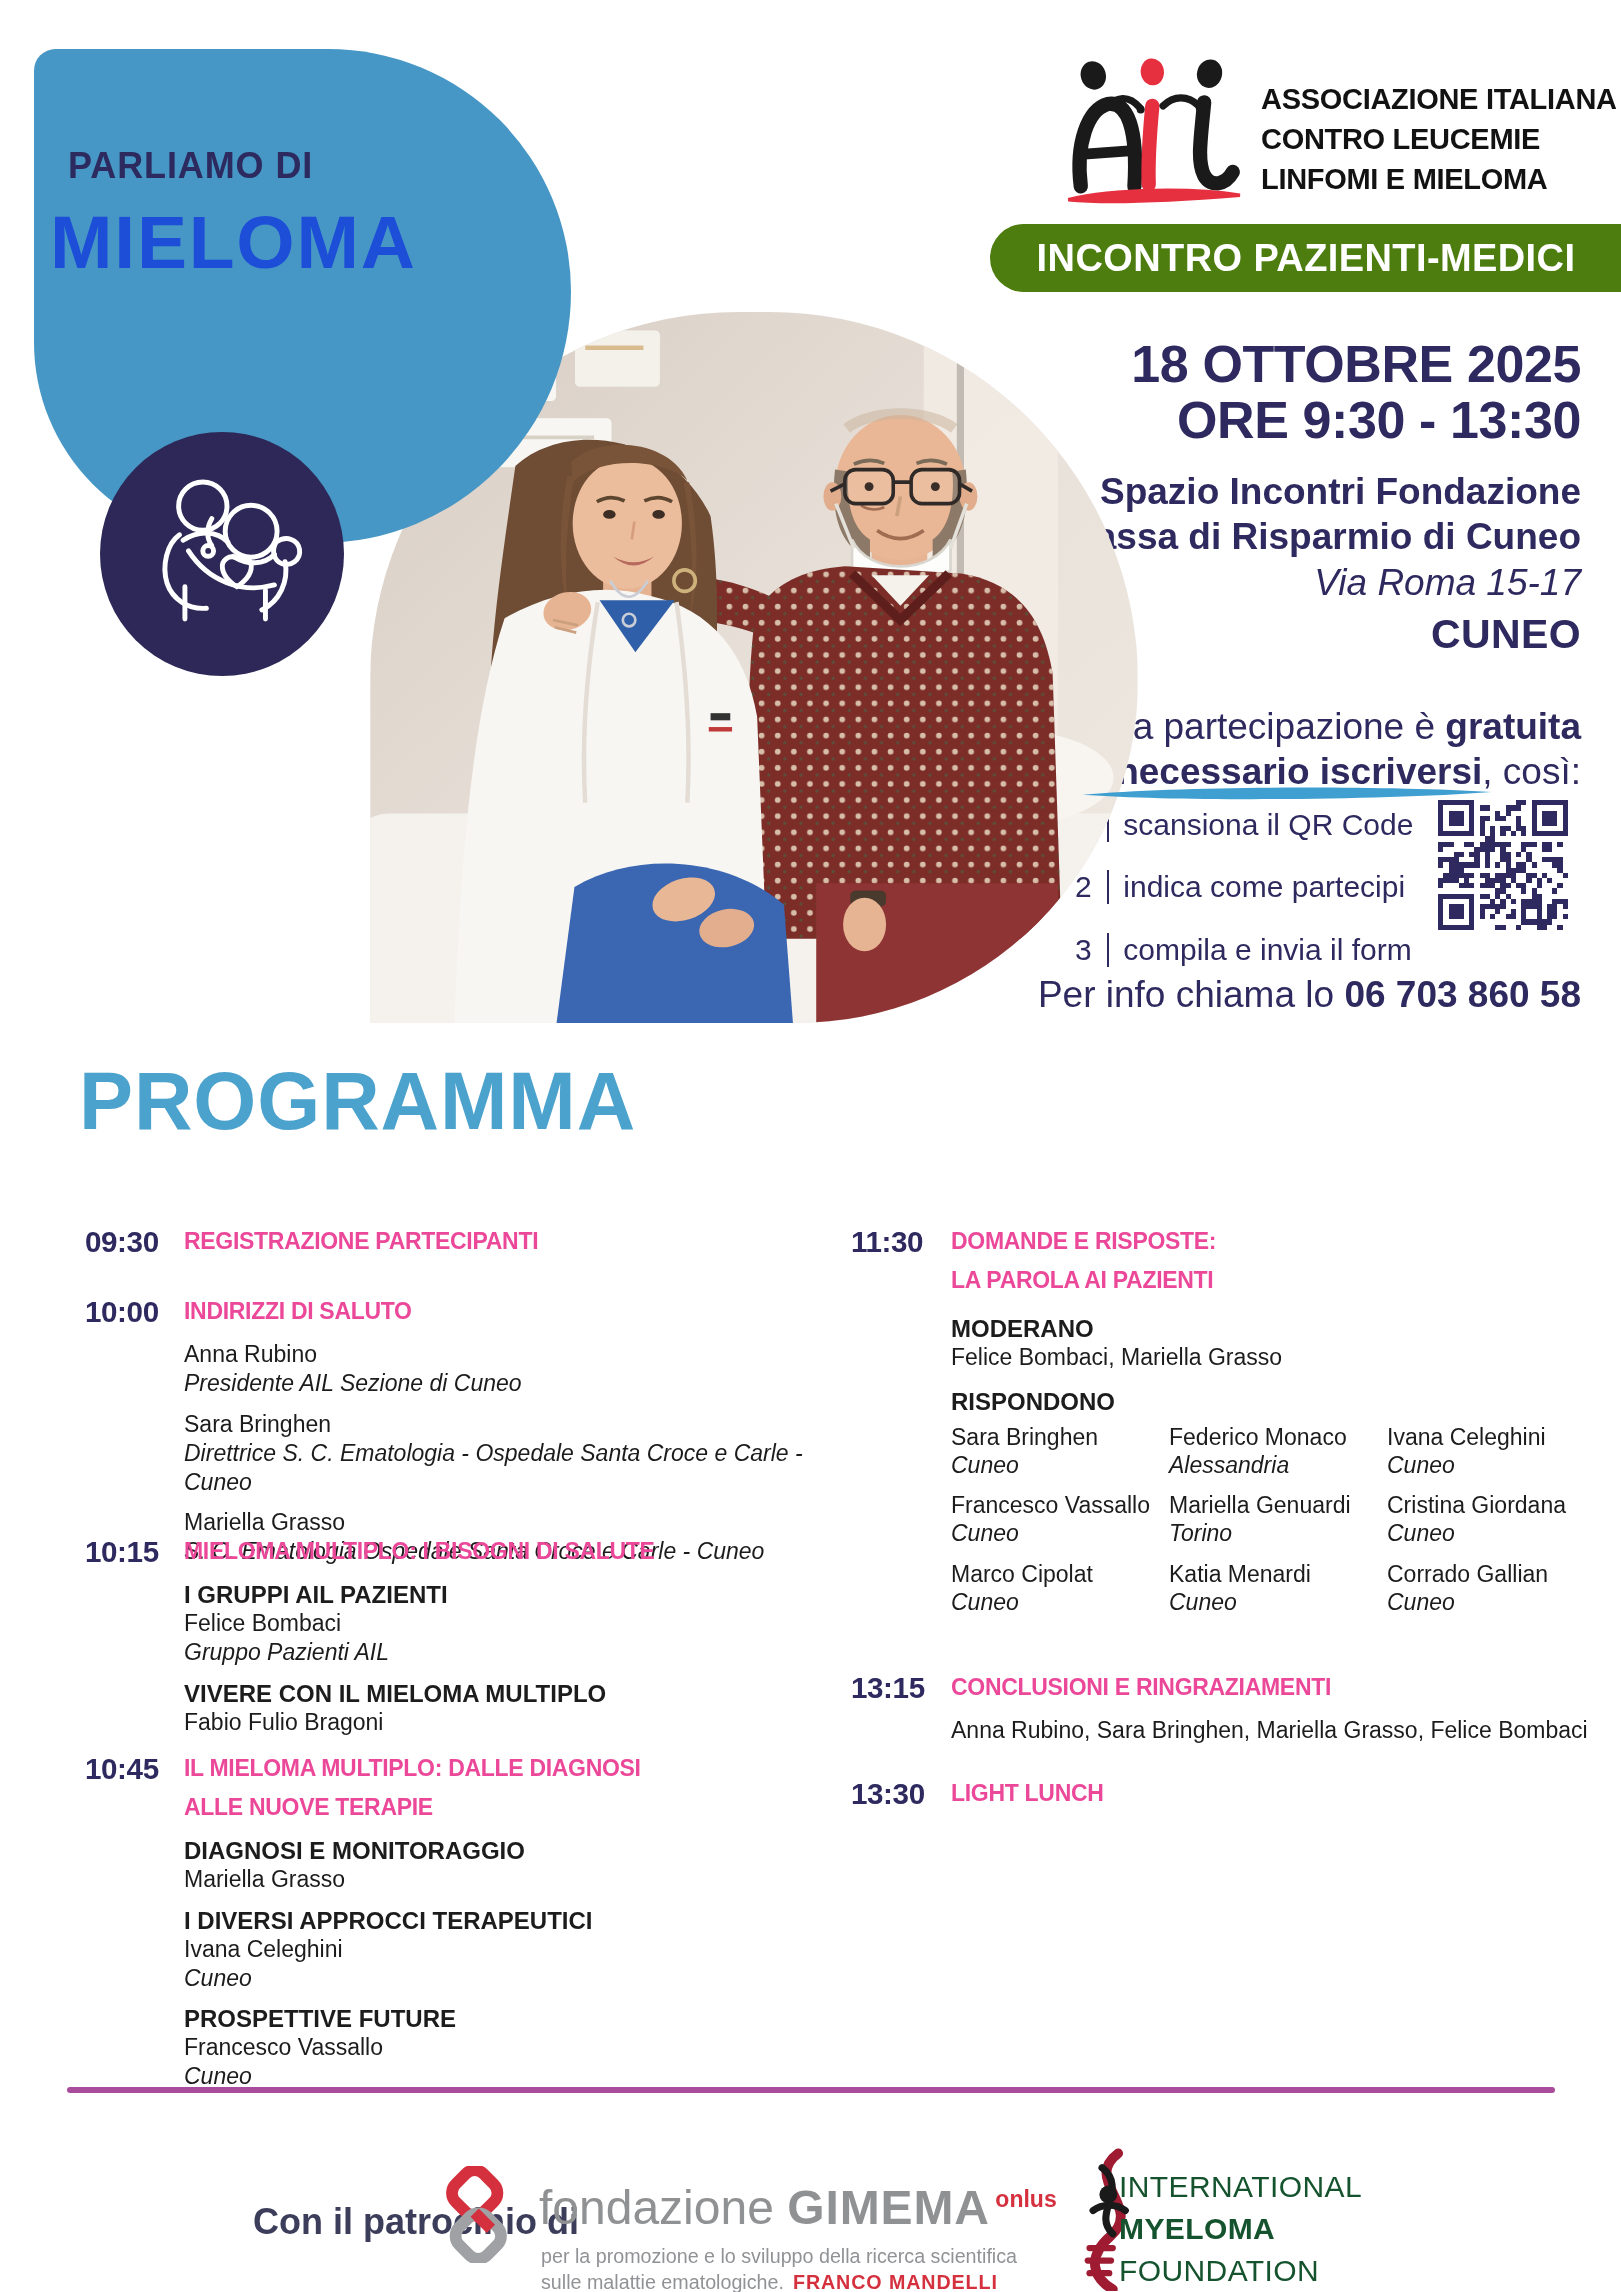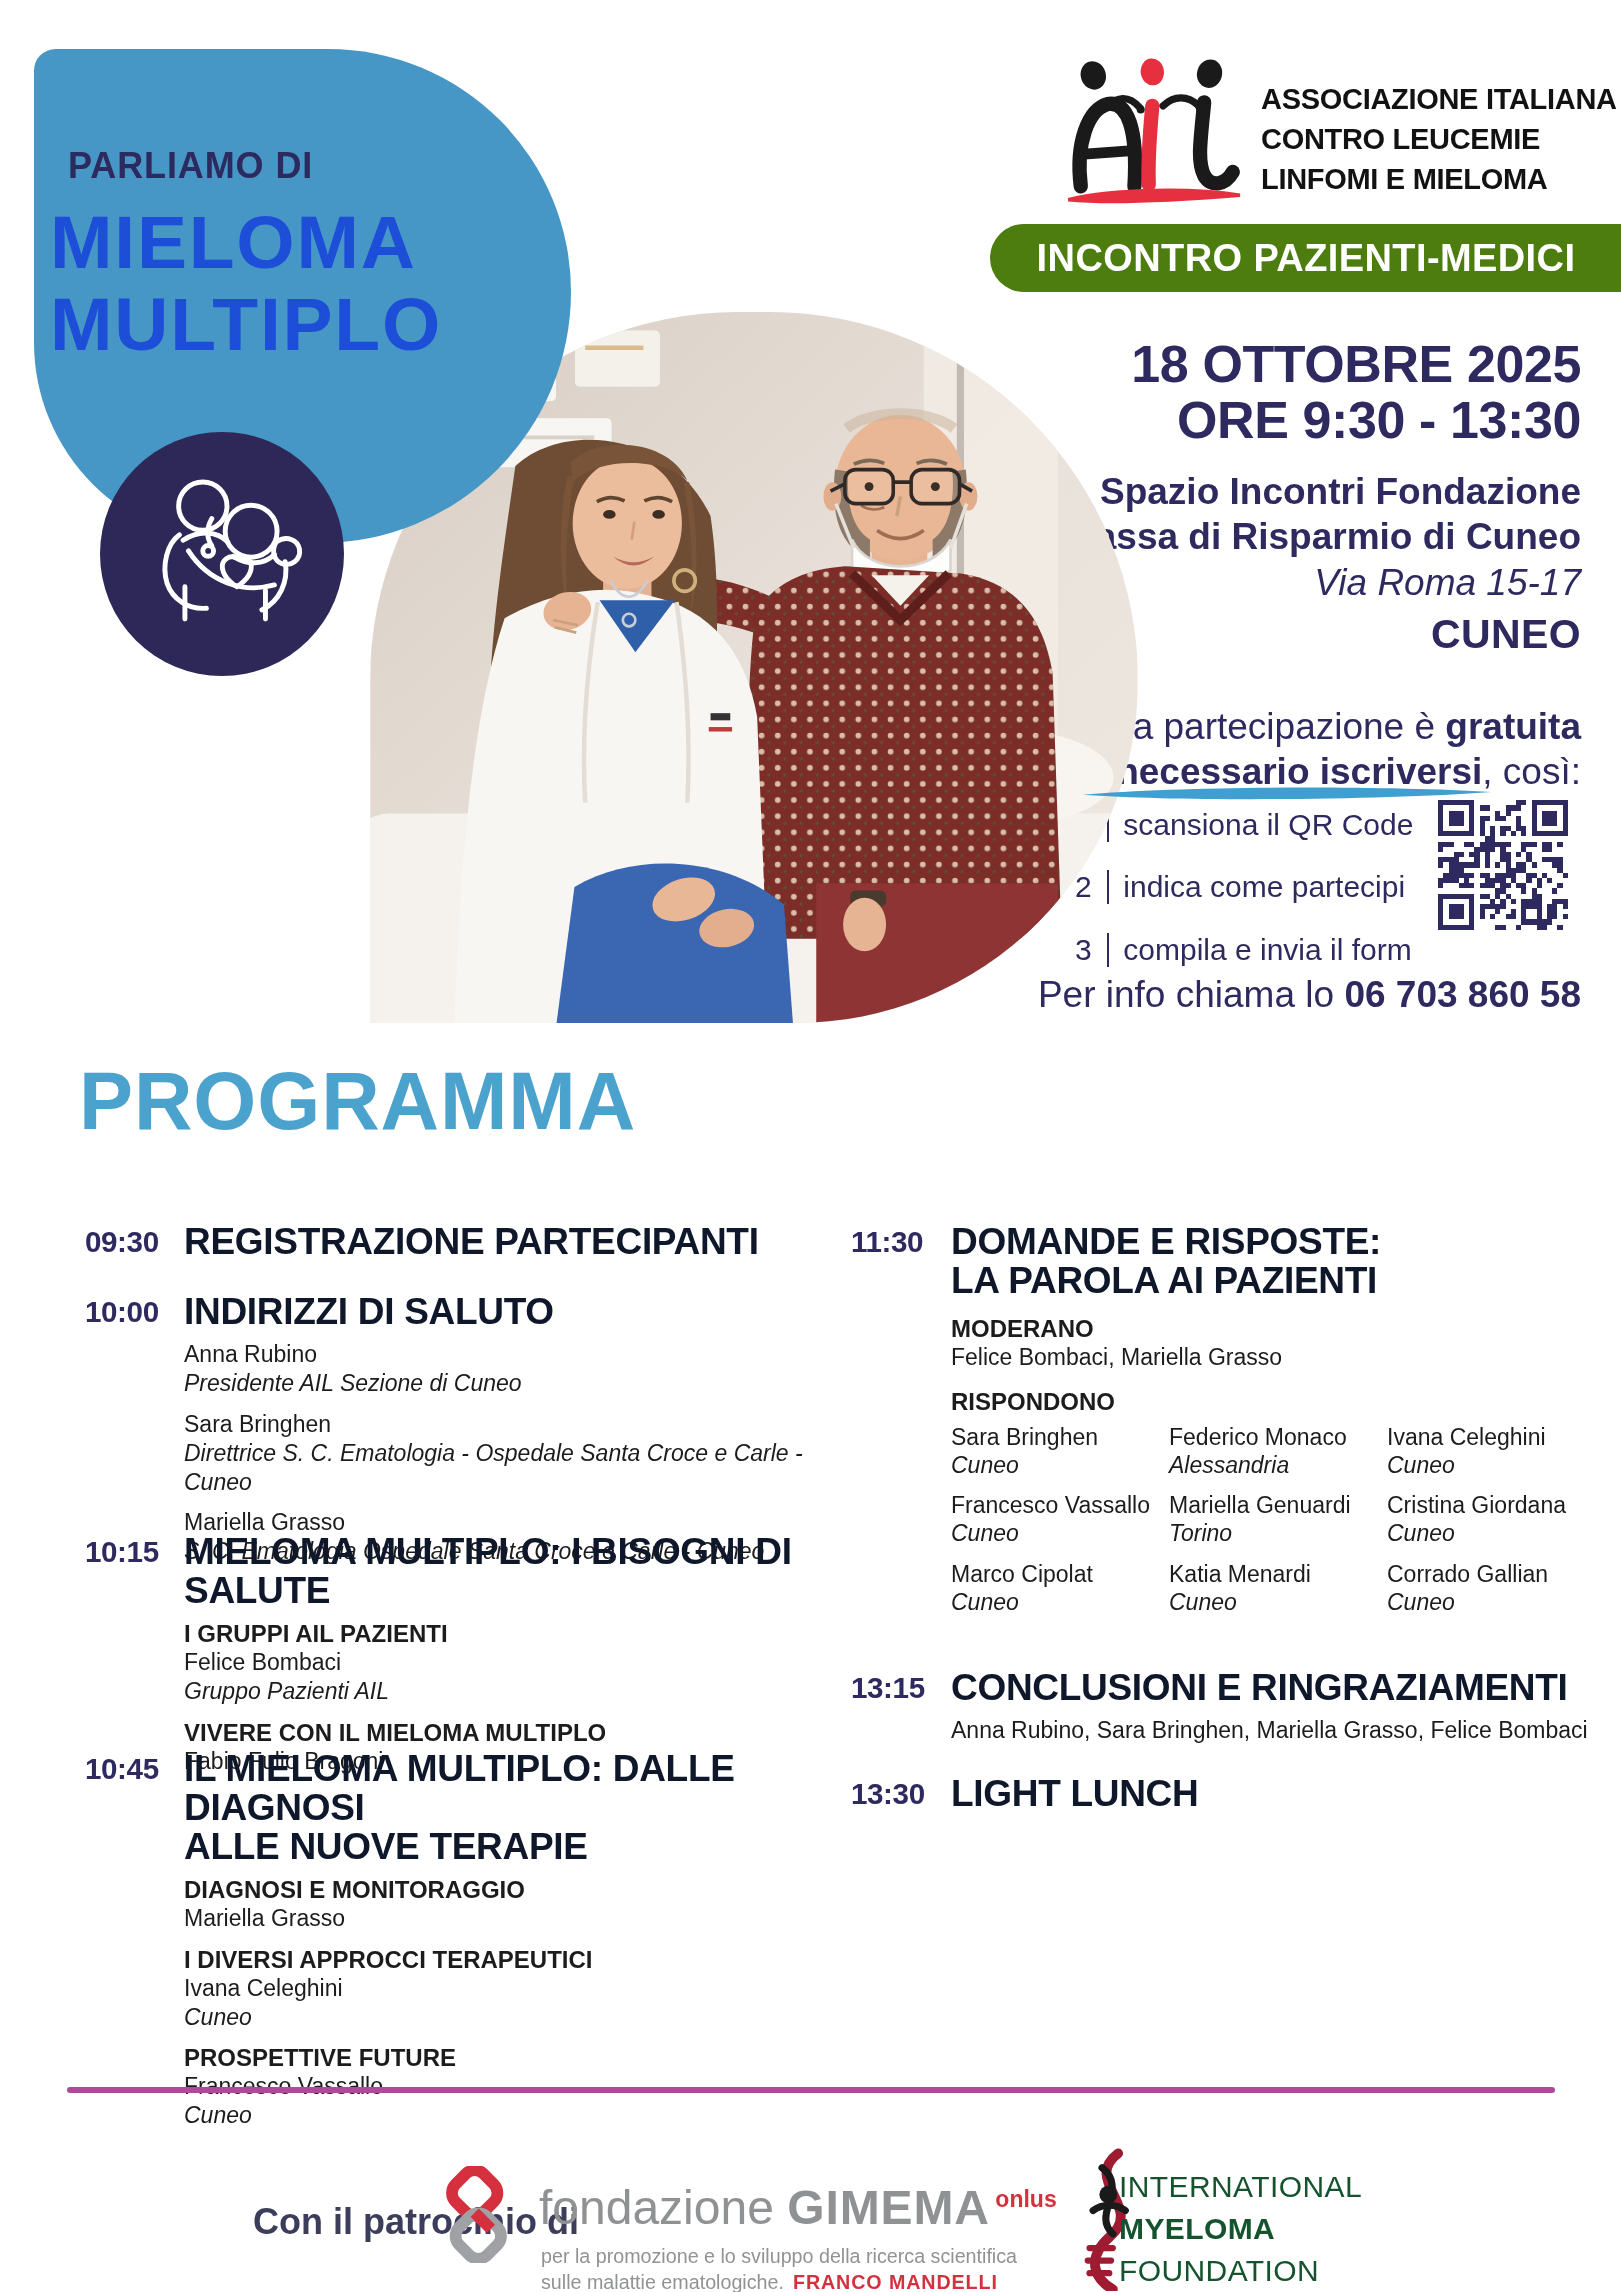--- a/index.html
+++ b/index.html
@@ -47,21 +47,21 @@
 
   
   .prog-heading{position:absolute;left:79px;top:1055px;font-size:81px;font-weight:bold;color:#4ba2cd;
                 letter-spacing:0.9px;}
   .session{position:absolute;display:flex;align-items:flex-start;margin-top:29px;}
   .sess-left{left:85px;width:757px;}
   .sess-right{left:851px;width:743px;}
   .s-time{flex:none;width:99px;font-size:29.6px;font-weight:bold;color:#2e2a5f;letter-spacing:-0.4px;
           line-height:39px;}
   .sess-right .s-time{width:100px;}
-  .s-title{font-size:37px;font-weight:bold;color:#0f172a;line-height:39px;letter-spacing:-0.3px;}
+  .s-title{font-size:23px;font-weight:bold;color:#ec4899;line-height:39px;letter-spacing:-0.3px;}
   .entries{margin-top:9px;}
   .entry{margin-bottom:11.6px;}
   .e-head{font-size:24px;font-weight:bold;color:#1c1c1c;line-height:29px;}
   .e-name{font-size:23px;color:#1c1c1c;line-height:29px;}
   .e-aff{font-size:23px;font-style:italic;color:#1c1c1c;line-height:29px;}
   .qa-label{font-size:24px;font-weight:bold;color:#1c1c1c;line-height:29px;margin-top:14.3px;}
   .panel-grid{display:grid;grid-template-columns:218px 218px auto;row-gap:12.5px;margin-top:7.2px;}
   .panel-cell .e-name{line-height:28px;}
   .panel-cell .e-aff{line-height:28px;}
 
@@ -181,21 +181,20 @@
 
       <ellipse cx="220" cy="334" rx="27" ry="21" fill="#e7b493" transform="rotate(-14 220 334)"></ellipse>
       <path d="M 204,344 L 232,350 M 206,352 L 230,358" stroke="#caa07f" stroke-width="3" fill="none"></path>
     </svg>
   </div>
 
   <div class="blob"></div>
   <div class="kicker">PARLIAMO DI</div>
   <div class="big-title">
     <div>MIELOMA</div>
-    <div>MULTIPLO</div>
   </div>
 
   <div class="family-circle">
     <svg width="179" height="179" viewBox="0 0 200 200">
       <g stroke="#ffffff" stroke-width="5.5" fill="none" stroke-linecap="round">
         <circle cx="78" cy="46" r="27"></circle>
         <circle cx="132" cy="74" r="29"></circle>
         <path d="M 160,86 c 12,-8 24,-2 26,8 c 2,12 -10,20 -20,16 c -8,-3 -12,-14 -6,-24 z"></path>
         <path d="M 52,78 c -14,10 -20,34 -14,54 c 6,18 24,30 44,28"></path>
         <path d="M 56,84 c 18,-12 38,-10 50,2"></path>

